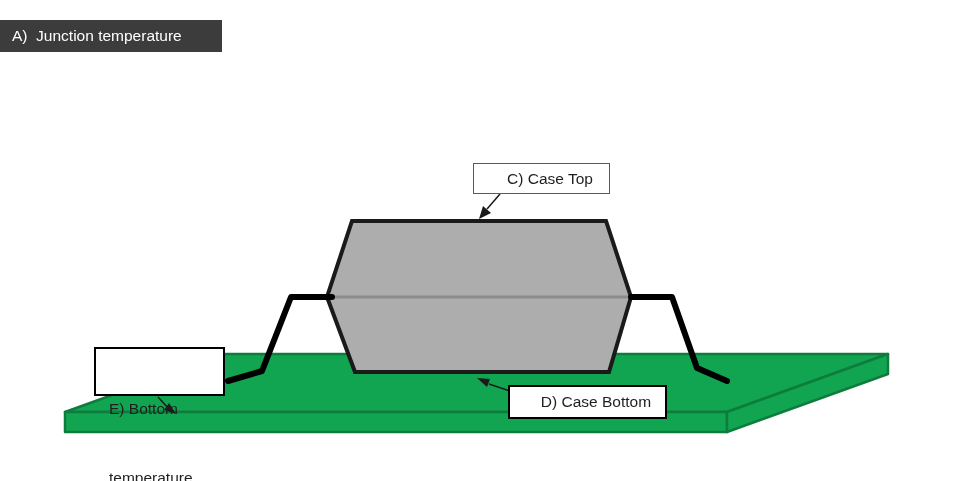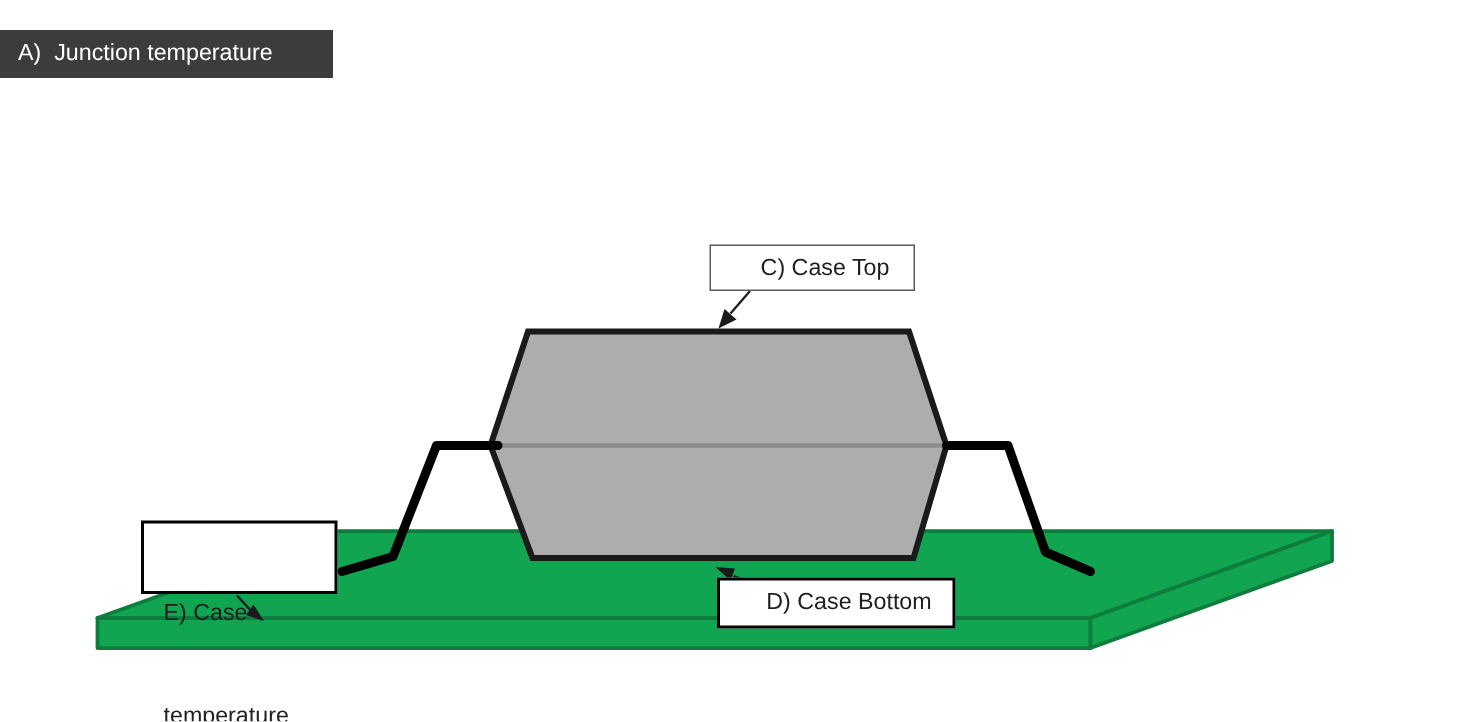--- a/index.html
+++ b/index.html
@@ -31,21 +31,21 @@
     align-items: center;
     justify-content: center;
     white-space: pre;
     padding-left: 17px;
   }
   #case-top-box {
     left: 473px; top: 163px; width: 137px; height: 31px;
     border: 1.5px solid var(--case_top_border, #5a5a5a);
   }
   #case-bottom-box {
-    left: 478px; top: 385px; width: 159px; height: 34px;
+    left: 508px; top: 385px; width: 159px; height: 34px;
     border: 2px solid var(--label_box_border, #000000);
   }
   #board-temp-box {
     left: 94px; top: 347px; width: 131px; height: 49px;
     border: 2px solid var(--label_box_border, #000000);
     display: block;
     padding: 2px 0 0 13px;
     line-height: 23px;
   }
   #junction-box {
@@ -98,17 +98,17 @@
   </svg>
 
 
   <div id="case-top-box" class="label-box">C) Case Top</div>
 
   <div id="junction-box">A)  Junction temperature</div>
 
   <div id="case-bottom-box" class="label-box">D) Case Bottom</div>
 
   <div id="board-temp-box" class="label-box">
-    <div>E) Case</div>
+    <div>E) Bottom</div>
     <div>temperature</div>
   </div>
 
 </div>
 
 </body></html>

